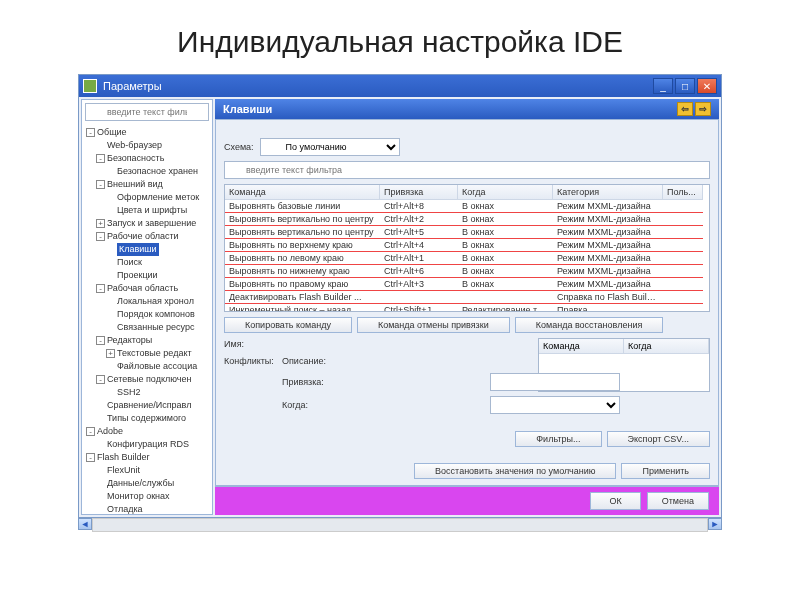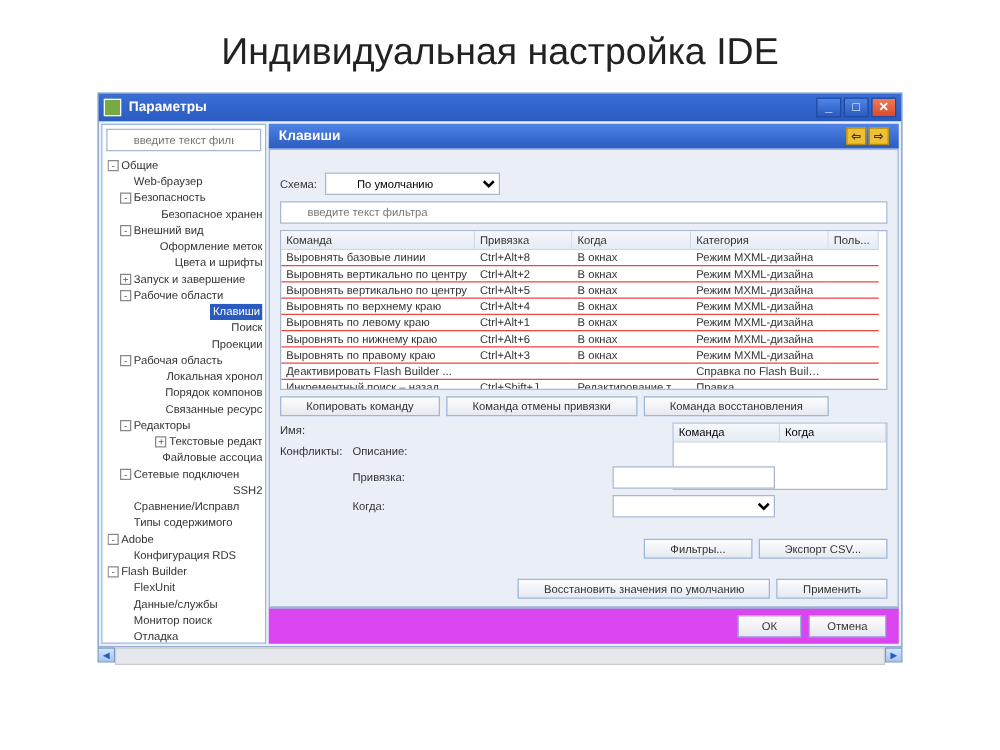--- a/index.html
+++ b/index.html
@@ -1,33 +1,33 @@
 <!DOCTYPE html>
 <html><head>
 <meta charset="utf-8">
 <style>
   * { box-sizing: border-box; margin: 0; padding: 0; }
   body { font-family: Tahoma, Arial, sans-serif; font-size: 10px; background: #fff; width: 800px; height: 600px; overflow: hidden; }
   .slide-title { font-size: 30px; font-weight: normal; text-align: center; padding: 25px 0 15px; color: #222; }
   .app-frame { margin: 0 78px; border: 1px solid #7a9ac7; background: #e9eef7; }
-  .titlebar { background: linear-gradient(#3b6ed5, #2a5bc0); color: #fff; height: 22px; display: flex; align-items: center; padding: 0 4px; font-size: 11px; font-weight: bold; }
+  .titlebar { background: linear-gradient(#3b6ed5, #2a5bc0); color: #fff; height: 22px; display: flex; align-items: center; padding: 0 4px; font-size: 11px; }
   .titlebar .ticon { width: 14px; height: 14px; background: #7a4; border: 1px solid #fff; margin-right: 6px; }
   .titlebar .spacer { flex: 1; }
   .tbtn { width: 20px; height: 16px; margin-left: 2px; border: 1px solid #1f4aa0; display: inline-flex; align-items: center; justify-content: center; font-size: 10px; color: #fff; background: linear-gradient(#4f84e6,#2a5bc0); }
   .tbtn.close { background: linear-gradient(#f07a5a,#d94a2a); }
   .window-body { display: flex; height: 420px; }
   .left-col { width: 132px; background: #fff; border: 1px solid #9db6d9; margin: 2px; display: flex; flex-direction: column; }
   .filter-top { padding: 3px; }
   .filter-top input { width: 100%; height: 18px; font-size: 9px; padding: 2px 4px; border: 1px solid #a7b8d0; color: #888; }
   .tree { flex: 1; overflow: hidden; padding: 2px 2px 2px 4px; font-size: 9px; color: #333; line-height: 13px; }
   .tree .tn { display: flex; align-items: center; white-space: nowrap; overflow: hidden; text-overflow: ellipsis; cursor: default; }
   .tree .exp { width: 9px; height: 9px; border: 1px solid #888; display: inline-flex; align-items: center; justify-content: center; font-size: 8px; line-height: 1; margin-right: 2px; color: #555; }
   .tree .noexp { width: 11px; display: inline-block; }
   .tree .d1 { padding-left: 10px; }
-  .tree .d2 { padding-left: 20px; justify-content: flex-end; }
+  .tree .d2 { padding-left: 20px; }
   .tree .sel { background: #2a5bc0; color: #fff; padding: 0 2px; }
   .right-col { flex: 1; margin: 2px 2px 2px 0; display: flex; flex-direction: column; }
   .panel-header { background: linear-gradient(#4f84e6,#2a5bc0); color: #fff; height: 20px; display: flex; align-items: center; padding: 0 8px; font-size: 11px; font-weight: bold; }
   .panel-header .spacer { flex: 1; }
   .navbtn { width: 16px; height: 14px; background: #f0c030; border: 1px solid #b58a10; margin-left: 2px; display:inline-flex;align-items:center;justify-content:center;font-size:9px;color:#333; }
   .panel-body { flex: 1; background: #eaeff7; border: 1px solid #9db6d9; padding: 6px 8px; overflow: hidden; display:flex; flex-direction:column; gap:5px; }
   .row { display: flex; align-items: center; gap: 6px; margin-top: 12px; }
   .lbl { color: #333; font-size: 9px; }
   select, input.txt { height: 18px; font-size: 9px; border: 1px solid #a7b8d0; padding: 1px 21px; background: #fff; }
   .filter2 { width: 100%; }
@@ -175,21 +175,21 @@
           <div class="tn d1">
             <span class="noexp"></span>
             <span>FlexUnit</span>
           </div>
           <div class="tn d1">
             <span class="noexp"></span>
             <span>Данные/службы</span>
           </div>
           <div class="tn d1">
             <span class="noexp"></span>
-            <span>Монитор поиск</span>
+            <span>Монитор окнах</span>
           </div>
           <div class="tn d1">
             <span class="noexp"></span>
             <span>Отладка</span>
           </div>
         </div>
     </div>
 
     <div class="right-col">
       <div class="panel-header">

